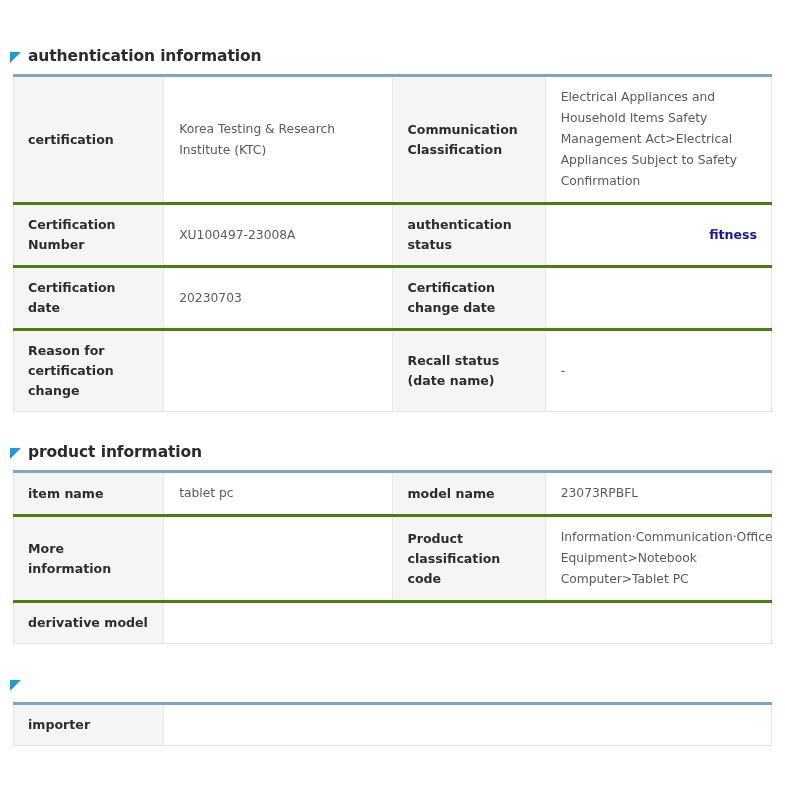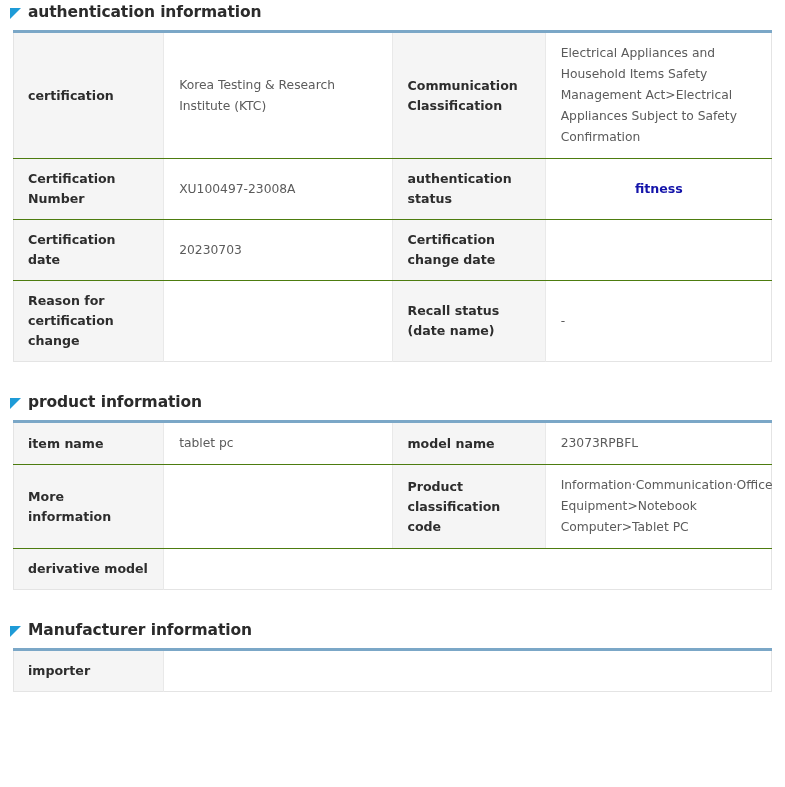--- a/index.html
+++ b/index.html
@@ -10,20 +10,21 @@
   body {
     width: 785px;
     height: 787px;
     font-family: "DejaVu Sans", "Liberation Sans", sans-serif;
     color: #333333;
     overflow: hidden;
   }
   .page {
     width: 781px;
     position: relative;
+    margin-top: 44px;
   }
 
   
   .section {
     margin: 0;
   }
   .section-head {
     display: flex;
     align-items: center;
     padding: 0 0 6px 10px;
@@ -58,21 +59,21 @@
     border-collapse: collapse;
     width: 759px;
     table-layout: fixed;
     border-left: 1px solid #e4e4e4;
     border-right: 1px solid #e4e4e4;
     border-bottom: 1px solid #e4e4e4;
   }
   table.info th,
   table.info td {
     border-right: 1px solid #e9e9e9;
-    border-bottom: 1px solid #4d7c0f;
+    border-bottom: 3px solid #4d7c0f;
     vertical-align: middle;
     text-align: left;
   }
   table.info tr:last-child th,
   table.info tr:last-child td {
     border-bottom: none;
   }
   table.info th:last-child,
   table.info td:last-child {
     border-right: none;
@@ -87,21 +88,21 @@
   }
   td.val {
     background: #ffffff;
     font-weight: normal;
     font-size: 12.3px;
     color: #5b5b5b;
     padding: 10px 14px 10px 15px;
     line-height: 21px;
   }
   td.val.center {
-    text-align: center;
+    text-align: right;
   }
   .status-ok {
     color: #1414aa;
     font-weight: bold;
     font-size: 12.6px;
   }
   .gap {
     height: 28px;
   }
   
@@ -195,21 +196,20 @@
         </tbody>
       </table>
     </div>
   </div>
 
   <div class="gap"></div>
 
   <div class="section">
     <div class="section-head">
       <span class="flag-icon"></span>
-      <span class="section-title">Manufacturer information</span>
     </div>
     <div class="tbl-wrap">
       <table class="info">
         <colgroup>
             <col class="c1">
             <col class="c2">
             <col class="c3">
             <col class="c4">
           </colgroup>
         <tbody>

